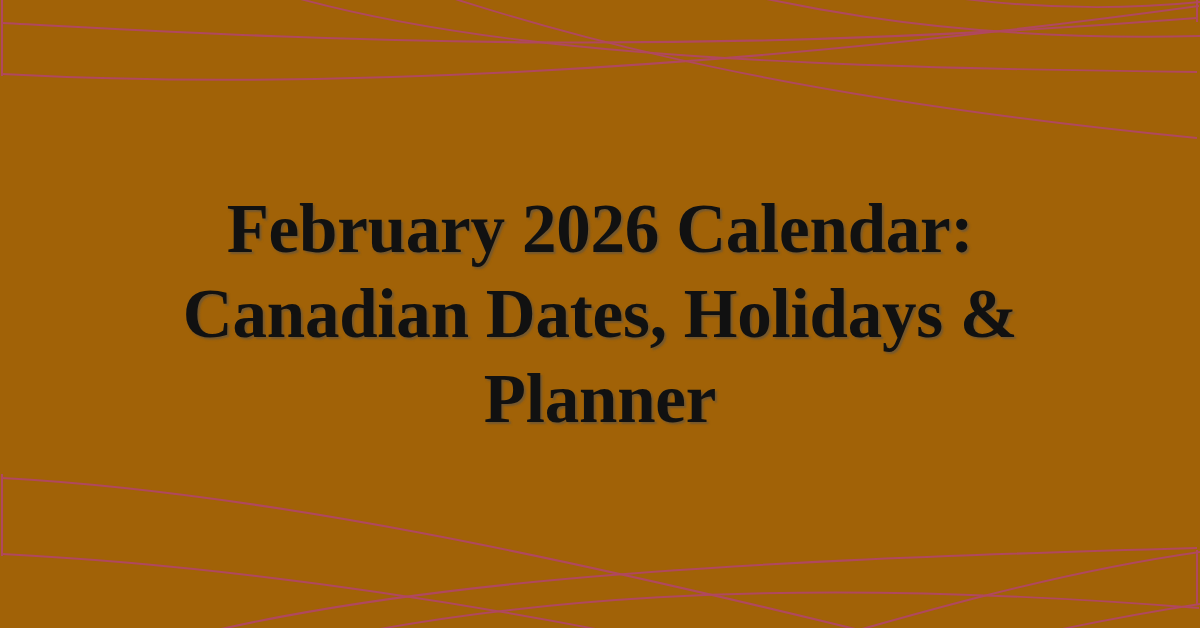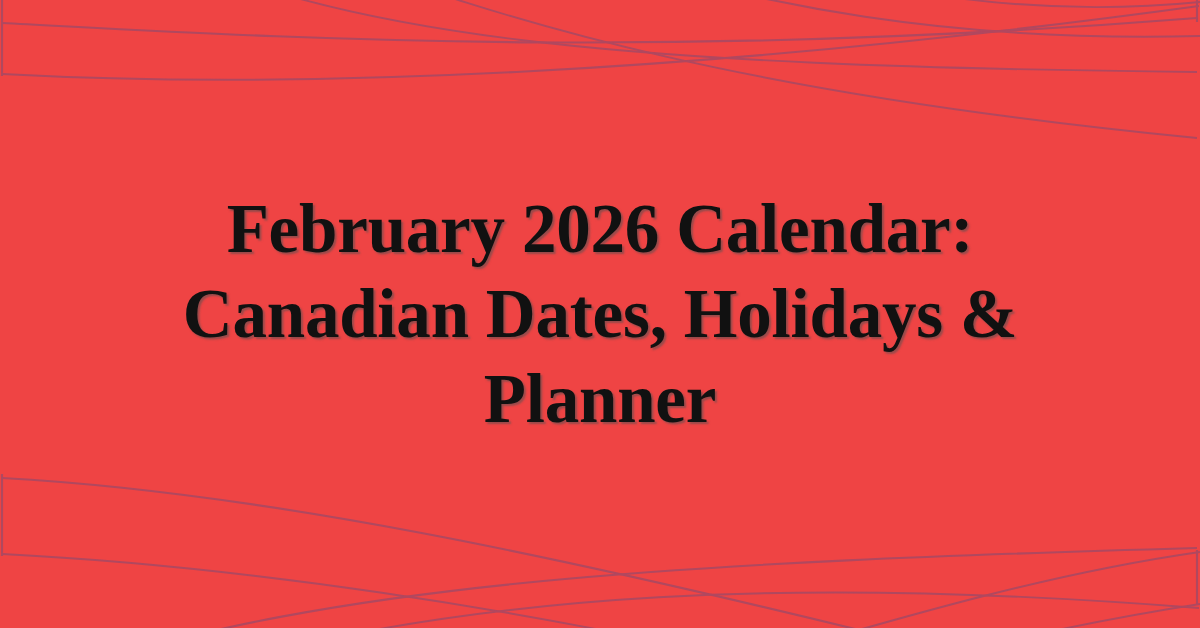--- a/index.html
+++ b/index.html
@@ -92,21 +92,21 @@
     line-height: 85px;
     letter-spacing: -0.2px;
     color: #111111;
     text-shadow: 2px 2px 2px rgba(80, 80, 80, 0.55);
     white-space: pre-line;
   }
 </style>
 </head>
 <body>
 
-<div id="card" style="background: #ef4444;">
+<div id="card" style="background: #a16207;">
 
   <div class="deco" id="deco-top">
     <svg viewBox="0 0 1200 150" preserveAspectRatio="none" aria-hidden="true">
 
       <path class="edge-tick" d="M 2 -4 L 2 76" style="stroke: rgb(176, 72, 95);"></path>
       <path class="edge-tick" d="M 1197 -4 L 1197 22" style="stroke: rgb(176, 72, 95);"></path>
 
       <path class="arc" d="M 2 23 C 260 36 640 62 1197 18" style="stroke: rgb(176, 72, 95);"></path>
 
       <path class="arc" d="M 2 74 C 300 90 700 74 1199 6" style="stroke: rgb(176, 72, 95);"></path>

